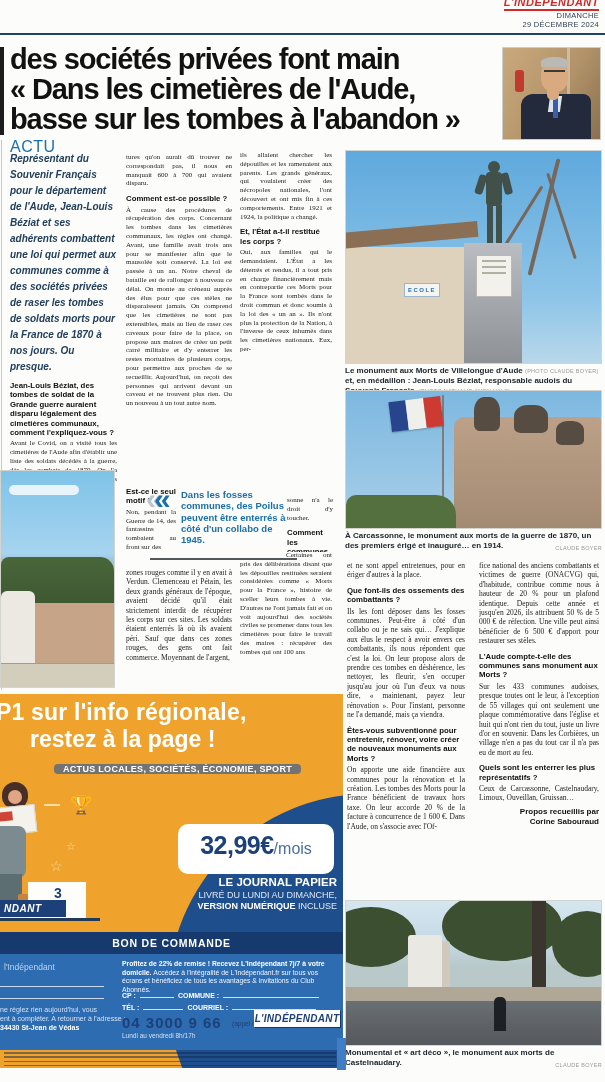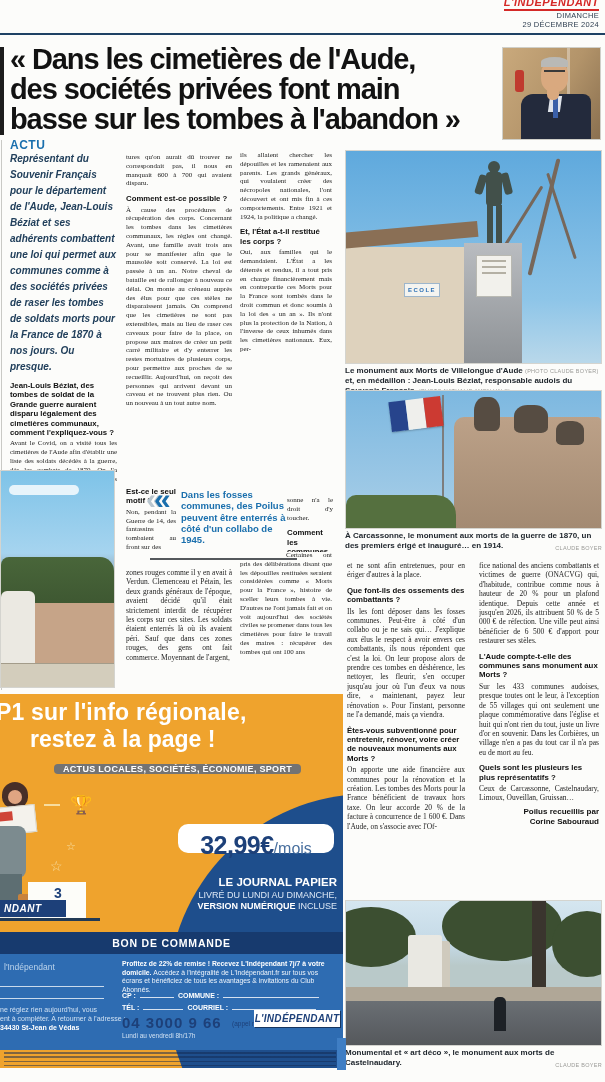--- a/index.html
+++ b/index.html
@@ -10,21 +10,21 @@
   .q{font-family:"Liberation Sans",sans-serif;font-weight:bold;color:#101010;}
   
   #mast-logo{right:6px;top:0;height:9px;overflow:hidden;color:#d42927;font-weight:bold;font-style:italic;font-size:11px;border-bottom:2px solid #d42927;}
   #mast-logo span{display:block;transform:translateY(-4px);letter-spacing:.5px;}
   #mast-day{right:6px;top:11px;font-size:7.5px;color:#2c3c4e;text-align:right;letter-spacing:.3px;}
   #mast-date{right:6px;top:20px;font-size:7.5px;color:#2c3c4e;text-align:left;letter-spacing:.3px;}
   #top-rule{left:0;top:33px;width:605px;height:2px;background:#1e4164;}
   #headline-bar{left:0;top:47px;width:4px;height:88px;background:#1c1c1c;}
   #col-hairline{left:1px;top:140px;width:1px;height:550px;background:#c9c9c5;}
   #headline{left:10px;top:44px;width:486px;font-weight:bold;color:#121212;font-size:29px;line-height:30px;letter-spacing:-1.1px;}
-  #actu{left:10px;top:138px;font-size:12px;font-weight:bold;color:#1a6fad;letter-spacing:.5px;}
+  #actu{left:10px;top:138px;font-size:16px;font-weight:normal;color:#1a6fad;letter-spacing:.5px;}
   
   #portrait{left:502px;top:47px;width:97px;height:91px;background:linear-gradient(120deg,#c9a97c 0%,#b3946a 55%,#8a7050 100%);border:1px solid #cfcfc9;overflow:hidden;}
   .p-panel{position:absolute;left:64px;top:0;width:3px;height:91px;background:rgba(255,255,255,.35);}
   .p-ext{position:absolute;left:12px;top:22px;width:9px;height:22px;background:#c03a2e;border-radius:3px;}
   .p-body{position:absolute;left:18px;top:46px;width:70px;height:50px;background:#232a3c;border-radius:12px 8px 0 0;}
   .p-shirt{position:absolute;left:46px;top:48px;width:12px;height:16px;background:#dfe3ea;transform:skewX(-8deg);}
   .p-tie{position:absolute;left:50px;top:50px;width:5px;height:20px;background:#3a5fa8;}
   .p-head{position:absolute;left:38px;top:12px;width:27px;height:32px;background:#d9a97f;border-radius:45% 45% 42% 42%;}
   .p-hair{position:absolute;left:38px;top:9px;width:27px;height:10px;background:#b9b9b6;border-radius:50% 50% 0 0;}
   .p-glass{position:absolute;left:41px;top:22px;width:21px;height:4px;border-top:2px solid #3a3a3a;}
@@ -105,21 +105,21 @@
   .w-news i{position:absolute;left:4px;top:4px;width:14px;height:9px;background:#cf4437;}
   .w-bodyy{position:absolute;left:-8px;top:132px;width:34px;height:52px;background:#7c8b8f;border-radius:8px;}
   .w-legs{position:absolute;left:-4px;top:180px;width:26px;height:26px;background:#5d6e72;}
   .w-shoe{position:absolute;left:18px;top:200px;width:16px;height:8px;background:#c8823c;border-radius:2px;}
   #ad-podium1{left:28px;top:188px;width:58px;height:36px;background:#fdfdf9;}
   #ad-podium1 span{display:block;color:#1d4079;font-weight:bold;font-size:14px;padding:3px 0 0 26px;}
   #ad-podium2{left:-22px;top:206px;width:50px;height:18px;background:#f3efe2;}
   #ad-podbar{left:-10px;top:224px;width:110px;height:3px;background:#223a55;}
   #ad-logofrag{left:0;top:206px;width:62px;height:17px;background:#1d4079;color:#fff;font-weight:bold;font-style:italic;font-size:10px;line-height:17px;padding-left:4px;letter-spacing:.5px;}
   #ad-circle{left:168px;top:100px;width:400px;height:400px;border-radius:50%;background:#1e4e8c;}
-  #ad-price{left:178px;top:130px;width:156px;height:29px;background:#fff;border-radius:10px;text-align:center;line-height:42px;}
+  #ad-price{left:178px;top:130px;width:156px;height:50px;background:#fff;border-radius:10px;text-align:center;line-height:42px;}
   #ad-price b{color:#1d4079;font-size:25px;letter-spacing:-.5px;}
   #ad-price span{color:#486f9e;font-size:16px;font-weight:normal;}
   #ad-offer1{left:165px;top:182px;width:172px;text-align:right;color:#fff;font-weight:bold;font-size:11.5px;}
   #ad-offer2{left:165px;top:196px;width:172px;text-align:right;color:#dce8f6;font-size:9px;}
   #ad-offer3{left:165px;top:207px;width:172px;text-align:right;color:#dce8f6;font-size:9px;}
   #ad-offer3 b{color:#fff;}
   #ad-band{left:0;top:238px;width:343px;height:22px;background:#173a6e;color:#fff;font-weight:bold;font-size:10.5px;text-align:center;line-height:22px;letter-spacing:.8px;}
   #ad-form{left:0;top:260px;width:343px;height:96px;background:#2e6cb2;}
   .frag{color:#cfe0f2;font-size:7px;}
   #ad-frag1{left:4px;top:268px;font-size:8.5px;color:#bcd4ec;}
@@ -150,22 +150,22 @@
   <div class="abs" id="mast-logo">
       <span>L'INDÉPENDANT</span>
     </div>
   <div class="abs" id="mast-day">DIMANCHE</div>
   <div class="abs" id="mast-date">29 DÉCEMBRE 2024</div>
   <div class="abs" id="top-rule"></div>
   <div class="abs" id="headline-bar"></div>
   <div class="abs" id="col-hairline"></div>
 
   <div class="abs" id="headline">
+    <div>des sociétés privées font main</div>
     <div>« Dans les cimetières de l'Aude,</div>
-    <div>des sociétés privées font main</div>
     <div>basse sur les tombes à l'abandon »</div>
   </div>
 
   <div class="abs photo" id="portrait">
     <div class="p-panel"></div>
     <div class="p-ext"></div>
     <div class="p-body"></div>
     <div class="p-shirt"></div>
     <div class="p-tie"></div>
     <div class="p-head"></div>
@@ -259,35 +259,35 @@
       <div style="background:#cc3a32"></div>
     </div>
     <div class="p2-bush"></div>
   </div>
   <div class="abs cap" id="cap2">
     <span>À Carcassonne, le monument aux morts de la guerre de 1870, un des premiers érigé et inauguré… en 1914.</span>
     <span class="credit">CLAUDE BOYER</span>
   </div>
 
   <div class="abs col" id="col4">
-    <div class="body-w serif" style="margin-top:0">et ne sont afin entretenues, pour en ériger d'autres à la place.</div>
+    <div class="body-w serif" style="margin-top:0">et ne sont appel entretenues, pour en ériger d'autres à la place.</div>
     <div class="qh q">Que font-ils des ossements des combattants ?</div>
     <div class="body-w serif">Ils les font déposer dans les fosses communes. Peut-être à côté d'un collabo ou je ne sais qui… J'explique aux élus le respect à avoir envers ces combattants, ils nous répondent que c'est la loi. On leur propose alors de prendre ces tombes en déshérence, les nettoyer, les fleurir, s'en occuper jusqu'au jour où l'un d'eux va nous dire, « maintenant, payez leur rénovation ». Pour l'instant, personne ne l'a demandé, mais ça viendra.</div>
     <div class="qh q">Êtes-vous subventionné pour entretenir, rénover, voire créer de nouveaux monuments aux Morts ?</div>
     <div class="body-w serif">On apporte une aide financière aux communes pour la rénovation et la création. Les tombes des Morts pour la France bénéficient de travaux hors taxe. On leur accorde 20 % de la facture à concurrence de 1 600 €. Dans l'Aude, on s'associe avec l'Of-</div>
   </div>
 
   <div class="abs col" id="col5">
     <div class="body-w serif" style="margin-top:0">fice national des anciens combattants et victimes de guerre (ONACVG) qui, d'habitude, contribue comme nous à hauteur de 20 % pour un plafond identique. Depuis cette année et jusqu'en 2026, ils attribuent 50 % de 5 000 € de réfection. Une ville peut ainsi bénéficier de 6 500 € d'apport pour restaurer ses stèles.</div>
     <div class="qh q">L'Aude compte-t-elle des communes sans monument aux Morts ?</div>
     <div class="body-w serif">Sur les 433 communes audoises, presque toutes ont le leur, à l'exception de 55 villages qui ont seulement une plaque commémorative dans l'église et huit qui n'ont rien du tout, juste un livre d'or en souvenir. Dans les Corbières, un village n'en a pas du tout car il n'a pas eu de mort au feu.</div>
-    <div class="qh q">Quels sont les plusieurs les plus représentatifs ?</div>
+    <div class="qh q">Quels sont les enterrer les plus représentatifs ?</div>
     <div class="body-w serif">Ceux de Carcassonne, Castelnaudary, Limoux, Ouveillan, Gruissan…</div>
     <div class="byline">
-      <div>Poilus recueillis par</div>
+      <div>Propos recueillis par</div>
       <div>Corine Sabouraud</div>
     </div>
   </div>
 
   <div class="abs photo" id="photo3">
     <div class="p3-tree" style="left:-20px;top:6px;width:90px;height:60px;"></div>
     <div class="p3-tree" style="left:96px;top:-10px;width:120px;height:70px;"></div>
     <div class="p3-tree" style="left:206px;top:10px;width:70px;height:66px;"></div>
     <div class="p3-trunk"></div>
     <div class="p3-monu"></div>

